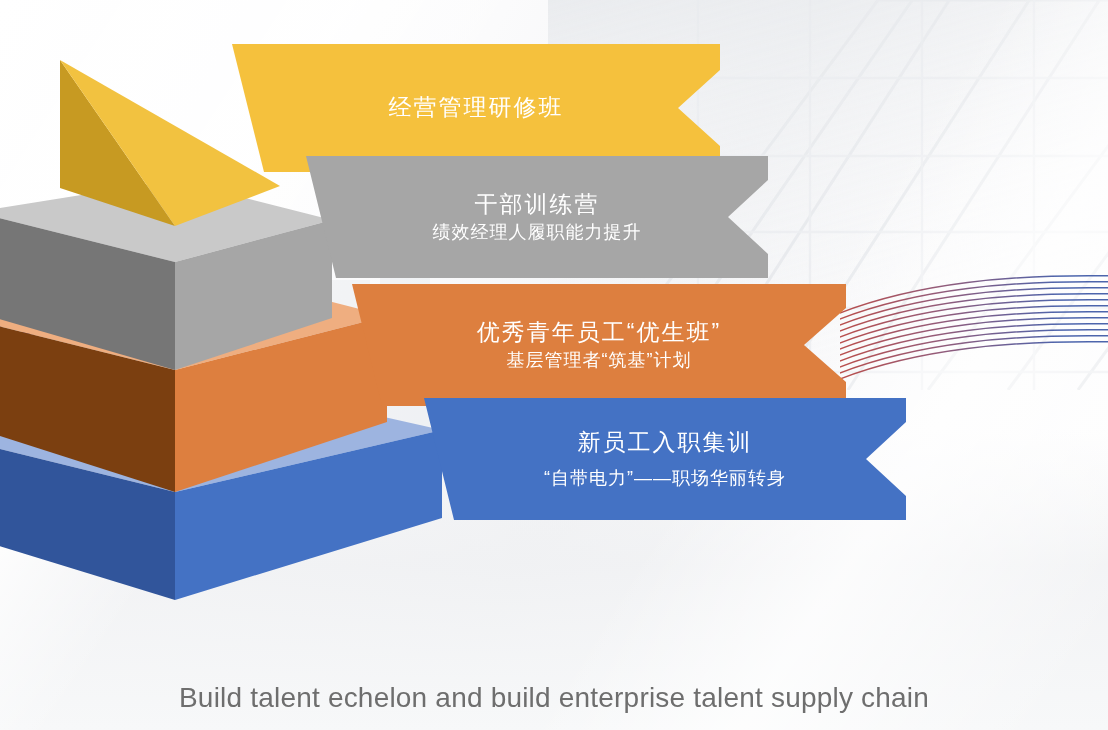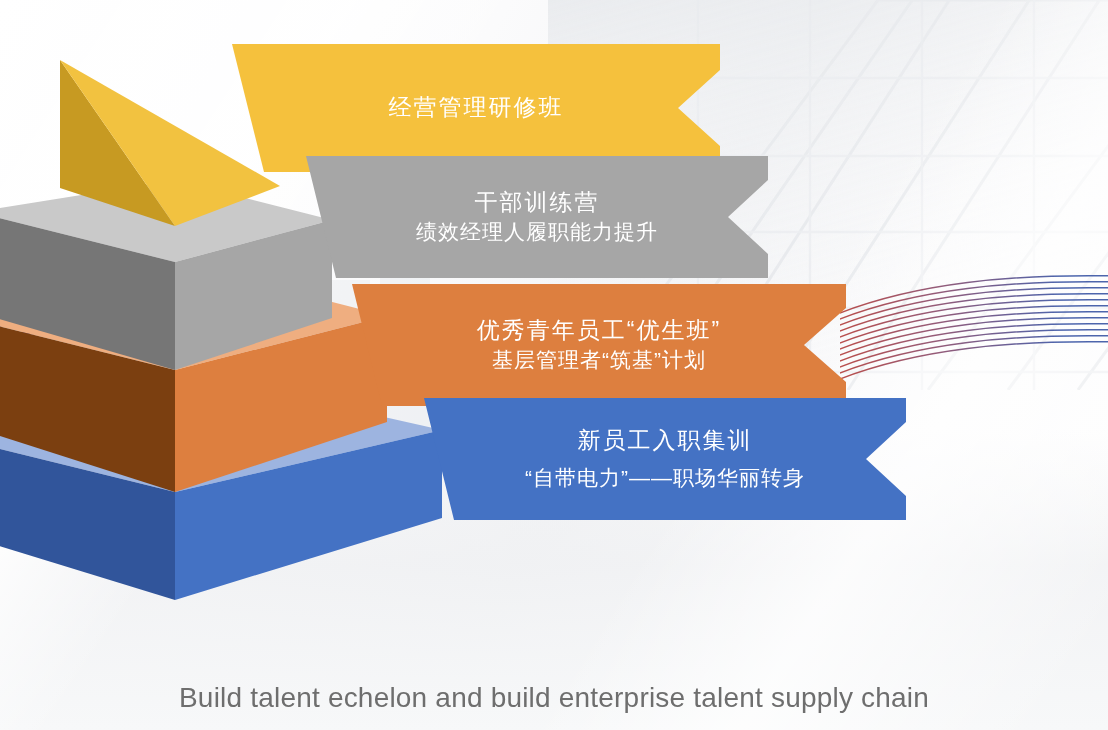--- a/index.html
+++ b/index.html
@@ -44,21 +44,21 @@
 
   
   .banner{position:absolute;color:#ffffff;}
   .banner svg{position:absolute;inset:0;width:100%;height:100%;display:block;}
   .banner .txt{
     position:relative;width:100%;height:100%;
     display:flex;flex-direction:column;align-items:center;justify-content:center;
     text-align:center;line-height:1.18;
   }
   .b-title{font-size:23px;letter-spacing:2px;font-weight:400;}
-  .b-sub{font-size:21px;letter-spacing:1px;font-weight:400;margin-top:4px;}
+  .b-sub{font-size:18px;letter-spacing:1px;font-weight:400;margin-top:4px;}
 
   #banner1{left:232px;top:44px;width:488px;height:128px;}
   #banner1 .txt{padding-right:26px;}
   #banner2{left:306px;top:156px;width:462px;height:122px;}
   #banner2 .txt{padding-right:24px;}
   #banner3{left:352px;top:284px;width:494px;height:122px;}
   #banner3 .txt{padding-right:22px;}
   #banner4{left:424px;top:398px;width:482px;height:122px;}
   #banner4 .txt{padding-right:22px;gap:8px;}
 

